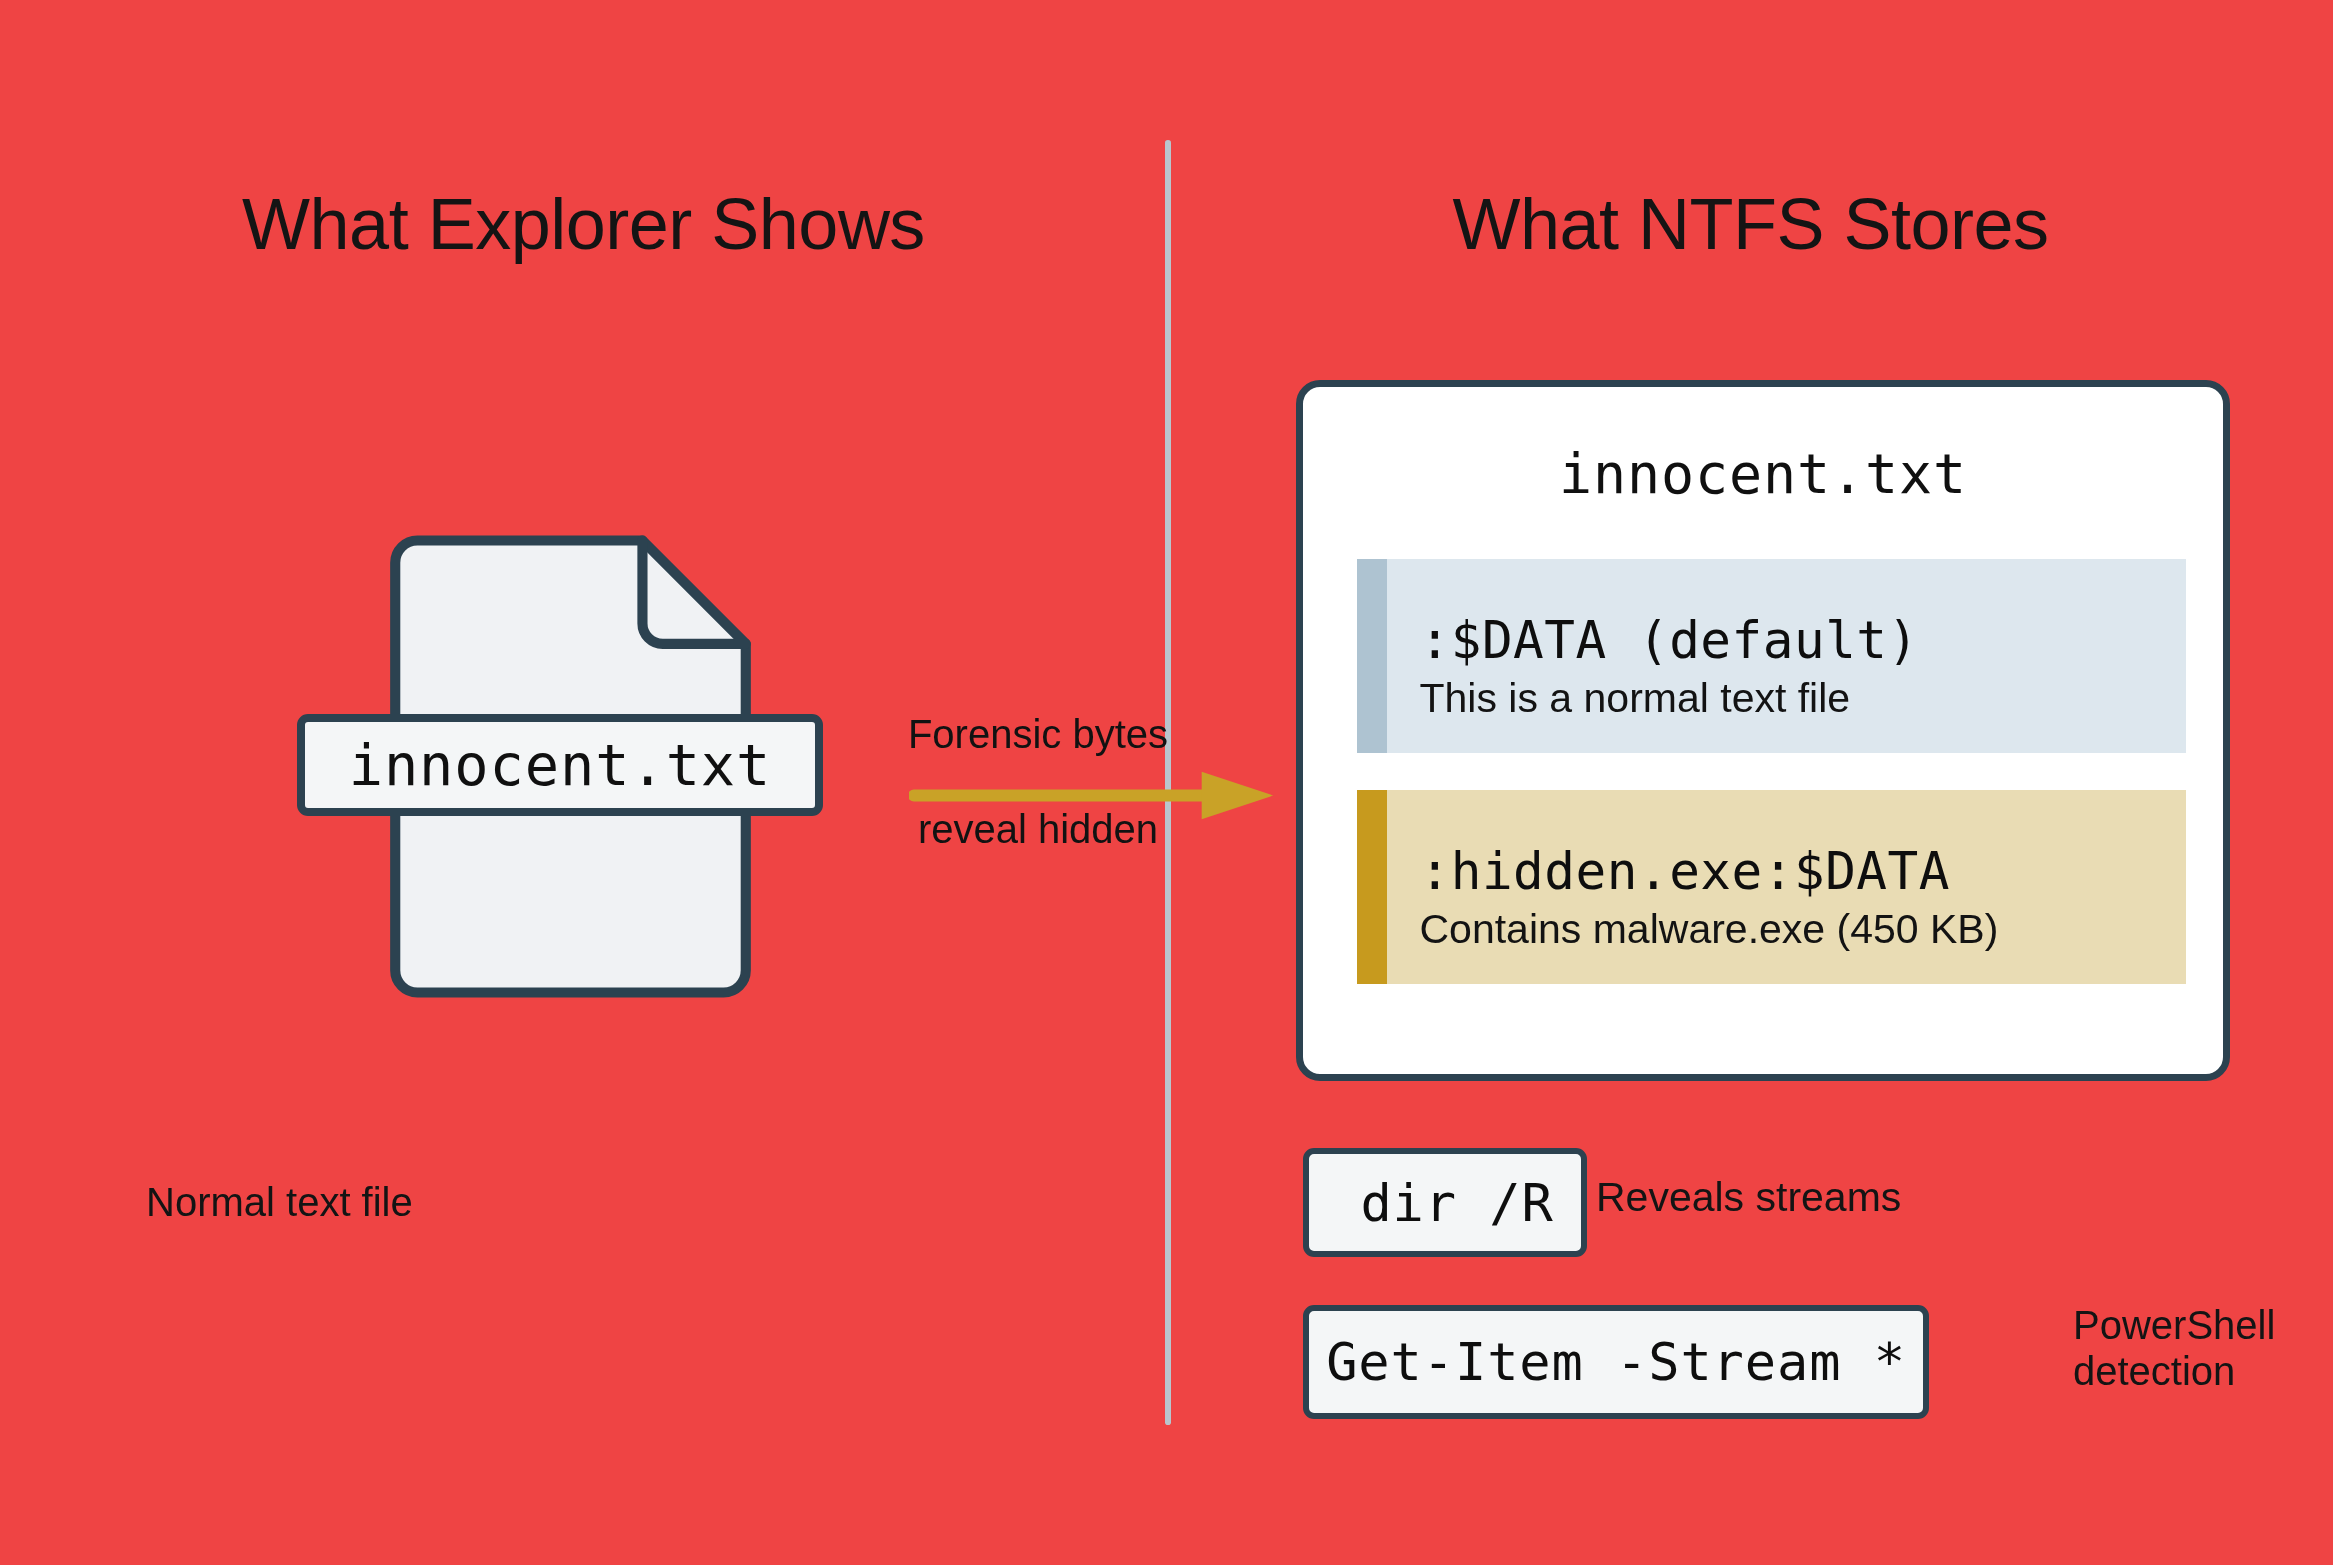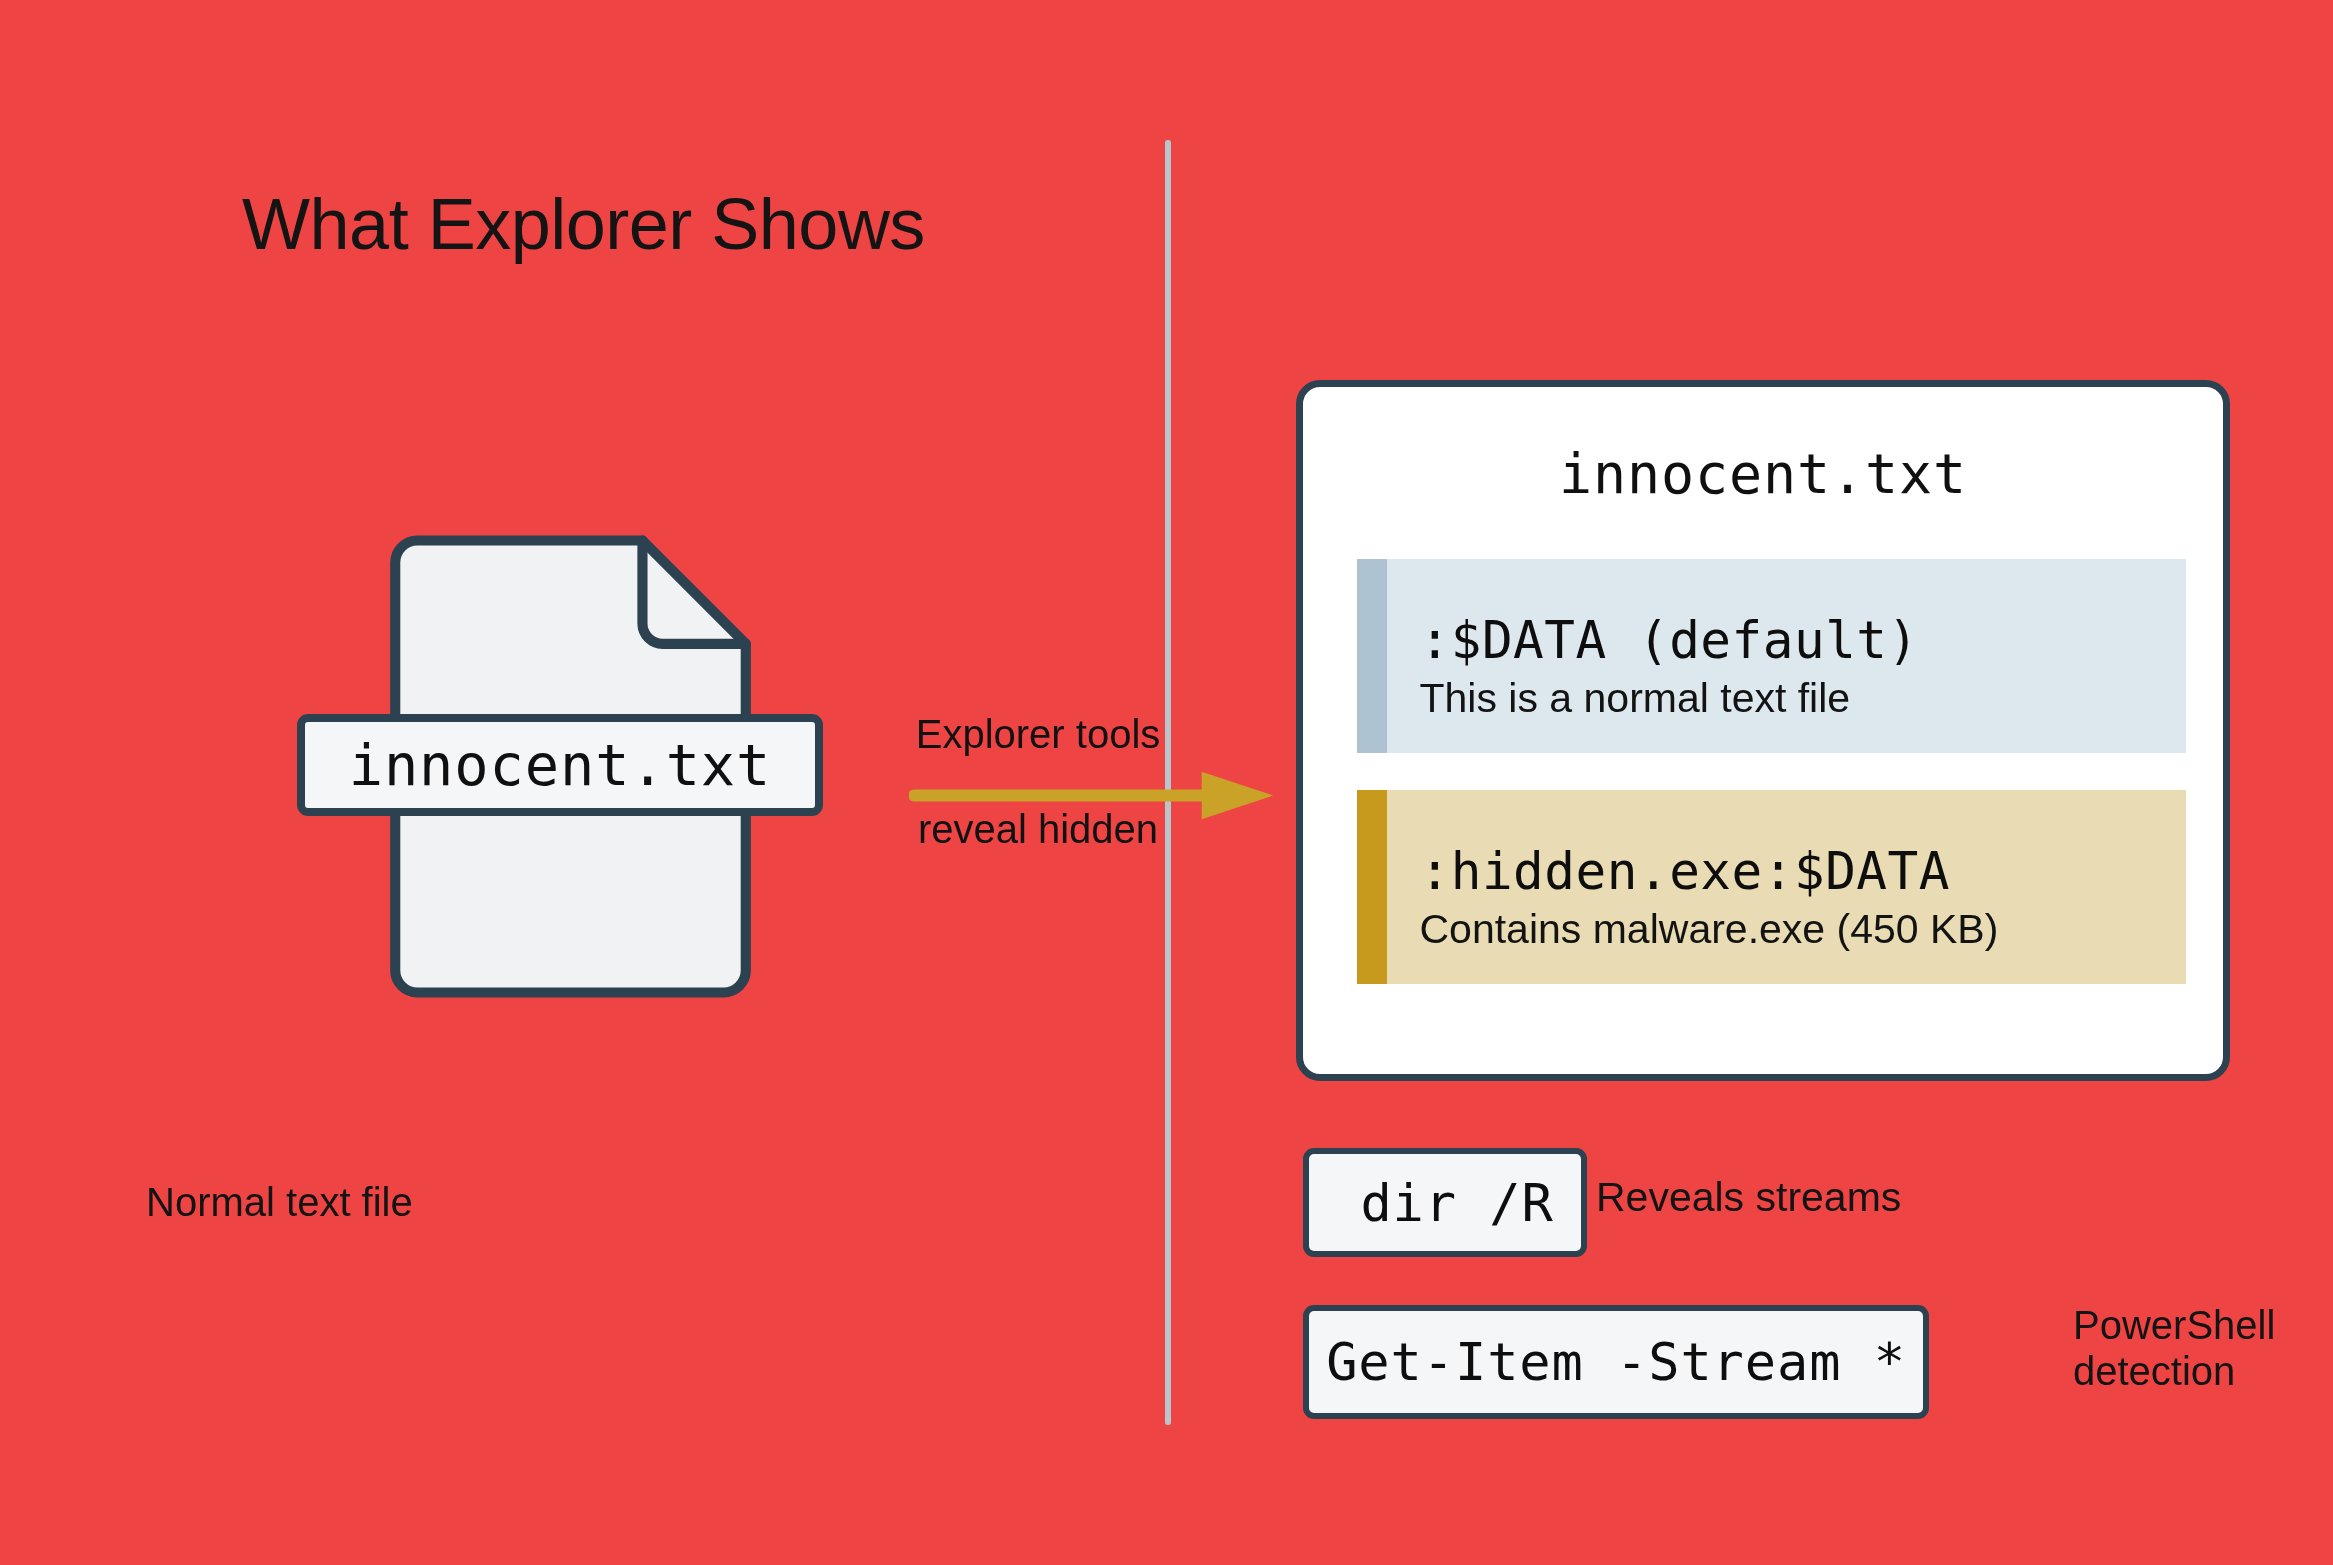--- a/index.html
+++ b/index.html
@@ -225,20 +225,21 @@
   }
   #cmd-note-0 { left: 1596px; top: 1174px; }
   #cmd-note-1 { left: 2073px; top: 1303px; font-size: 40px; }
 </style>
 </head>
 <body>
 
 <div id="canvas">
 
   <div class="panel-title" id="title-left">What Explorer Shows</div>
+  <div class="panel-title" id="title-right">What NTFS Stores</div>
 
   <div id="divider"></div>
 
   <div id="file-icon-wrap">
     <svg id="file-icon-svg" viewBox="0 0 400 510" xmlns="http://www.w3.org/2000/svg">
       <path d="M 10 34
                A 24 24 0 0 1 34 10
                L 278 10
                L 390 122
                L 390 476
@@ -250,21 +251,21 @@
     </svg>
   </div>
 
   <div id="file-label-box">
     <span id="file-label-text">innocent.txt</span>
   </div>
 
 
   <div id="file-caption">Normal text file</div>
 
-  <div id="arrow-top-label">Explorer tools</div>
+  <div id="arrow-top-label">Forensic bytes</div>
 
   <svg id="arrow-svg" viewBox="0 0 400 60" xmlns="http://www.w3.org/2000/svg">
     <line x1="4" y1="30" x2="330" y2="30" stroke="#c9a227" stroke-width="13" stroke-linecap="round"></line>
     <polygon points="318,4 396,30 318,56" fill="#c9a227"></polygon>
   </svg>
 
   <div id="arrow-bottom-label">
     <div>reveal hidden</div>
   </div>
 

